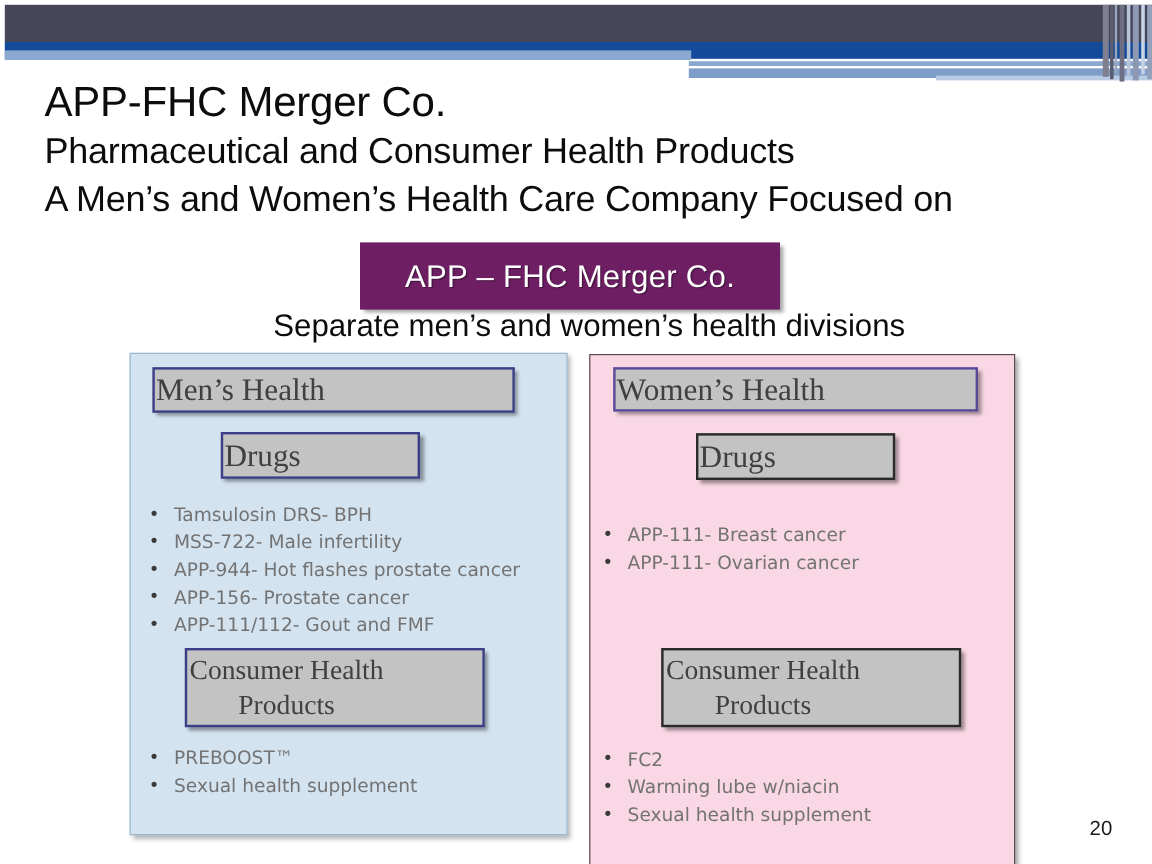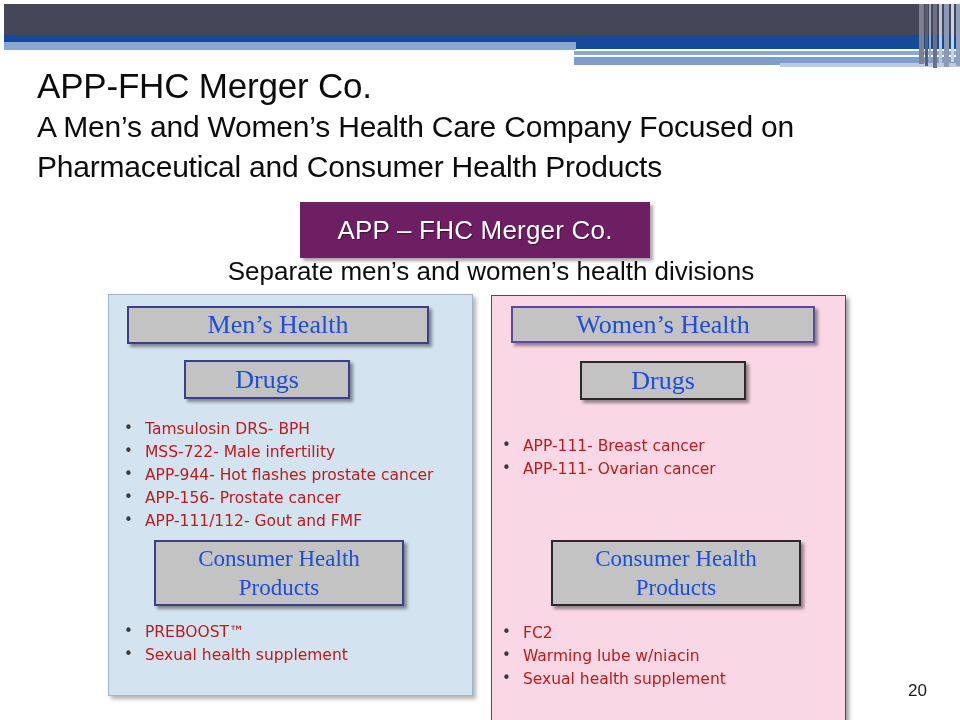--- a/index.html
+++ b/index.html
@@ -83,24 +83,24 @@
   .panel-women {
     left:488px; top:292px; width:355px; height:446px;
     background:#f9d7e4;
     border:1px solid #5a4a4a;
     box-shadow:3px 3px 4px rgba(0,0,0,0.38);
   }
 
   
   .gbox {
     position:absolute; background:#c3c3c3;
-    display:flex; align-items:center; justify-content:center;
+    display:flex; align-items:center; justify-content:flex-start;
     text-align:center;
     font-family:"Liberation Serif", serif;
-    color:#1d4ed8;
+    color:#404040;
     box-shadow:3px 3px 3px rgba(0,0,0,0.40);
   }
   .gbox.navy  { border:2px solid #3b3f87; }
   .gbox.dark  { border:2px solid #2a2a2a; }
   .gbox.violet{ border:2px solid #5a4a9a; }
 
   .box-men-health   { left:17px;  top:10px;  width:302px; height:38px; font-size:26px; }
   .box-men-drugs    { left:74px;  top:64px;  width:166px; height:39px; font-size:26px; }
   .box-men-chp      { left:44px;  top:244px; width:250px; height:66px; font-size:23px; line-height:28px; }
 
@@ -109,21 +109,21 @@
   .box-wom-chp      { left:58px;  top:243px; width:250px; height:66px; font-size:23px; line-height:28px; }
 
   .gbox .two-line { display:block; }
 
   
   .blist { position:absolute; }
   .blist li {
     list-style:none;
     font-family:"DejaVu Sans", sans-serif;
     font-size:15.5px;
-    color:#b91c1c;
+    color:#737373;
     line-height:22px;
     position:relative;
     padding-left:34px;
     white-space:nowrap;
   }
   .blist li:before {
     content:"\2022";
     position:absolute; left:13px; top:-1px;
     font-size:15px; color:#3a3a3a;
   }
@@ -155,22 +155,22 @@
   <div class="rib rib-d"></div>
   <div class="rib rib-e"></div>
   <div class="rib rib-f"></div>
   <div class="rib rib-g"></div>
   <div class="rib rib-h"></div>
   <div class="rib rib-i"></div>
 </div>
 
 <div class="title-block">
   <div class="title-main">APP-FHC Merger Co.</div>
+  <div class="title-sub">Pharmaceutical and Consumer Health Products</div>
   <div class="title-sub">A Men’s and Women’s Health Care Company Focused on</div>
-  <div class="title-sub">Pharmaceutical and Consumer Health Products</div>
 </div>
 
 <div class="banner">
   <span>APP – FHC Merger Co.</span>
 </div>
 
 <div class="divisions">Separate men’s and women’s health divisions</div>
 
 <div class="panel panel-men">
 

